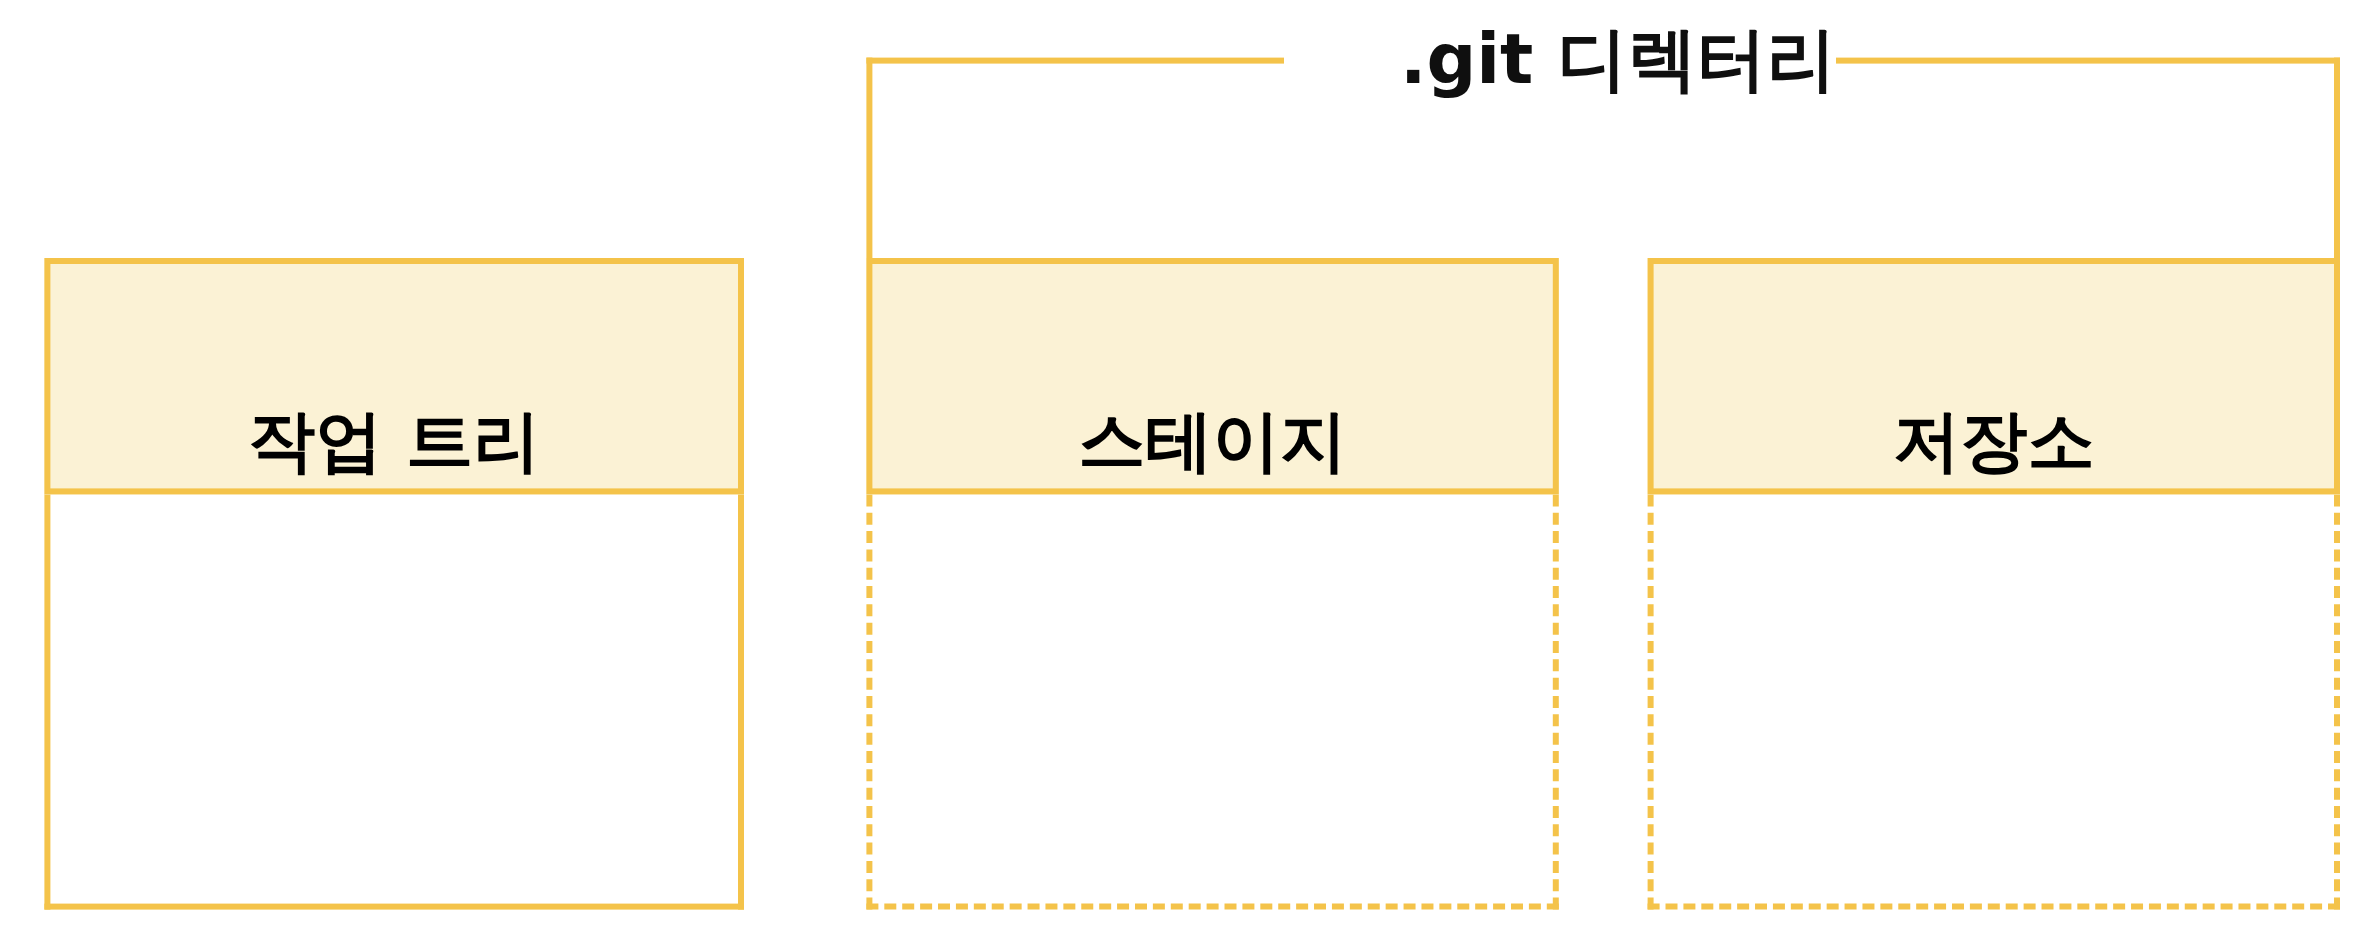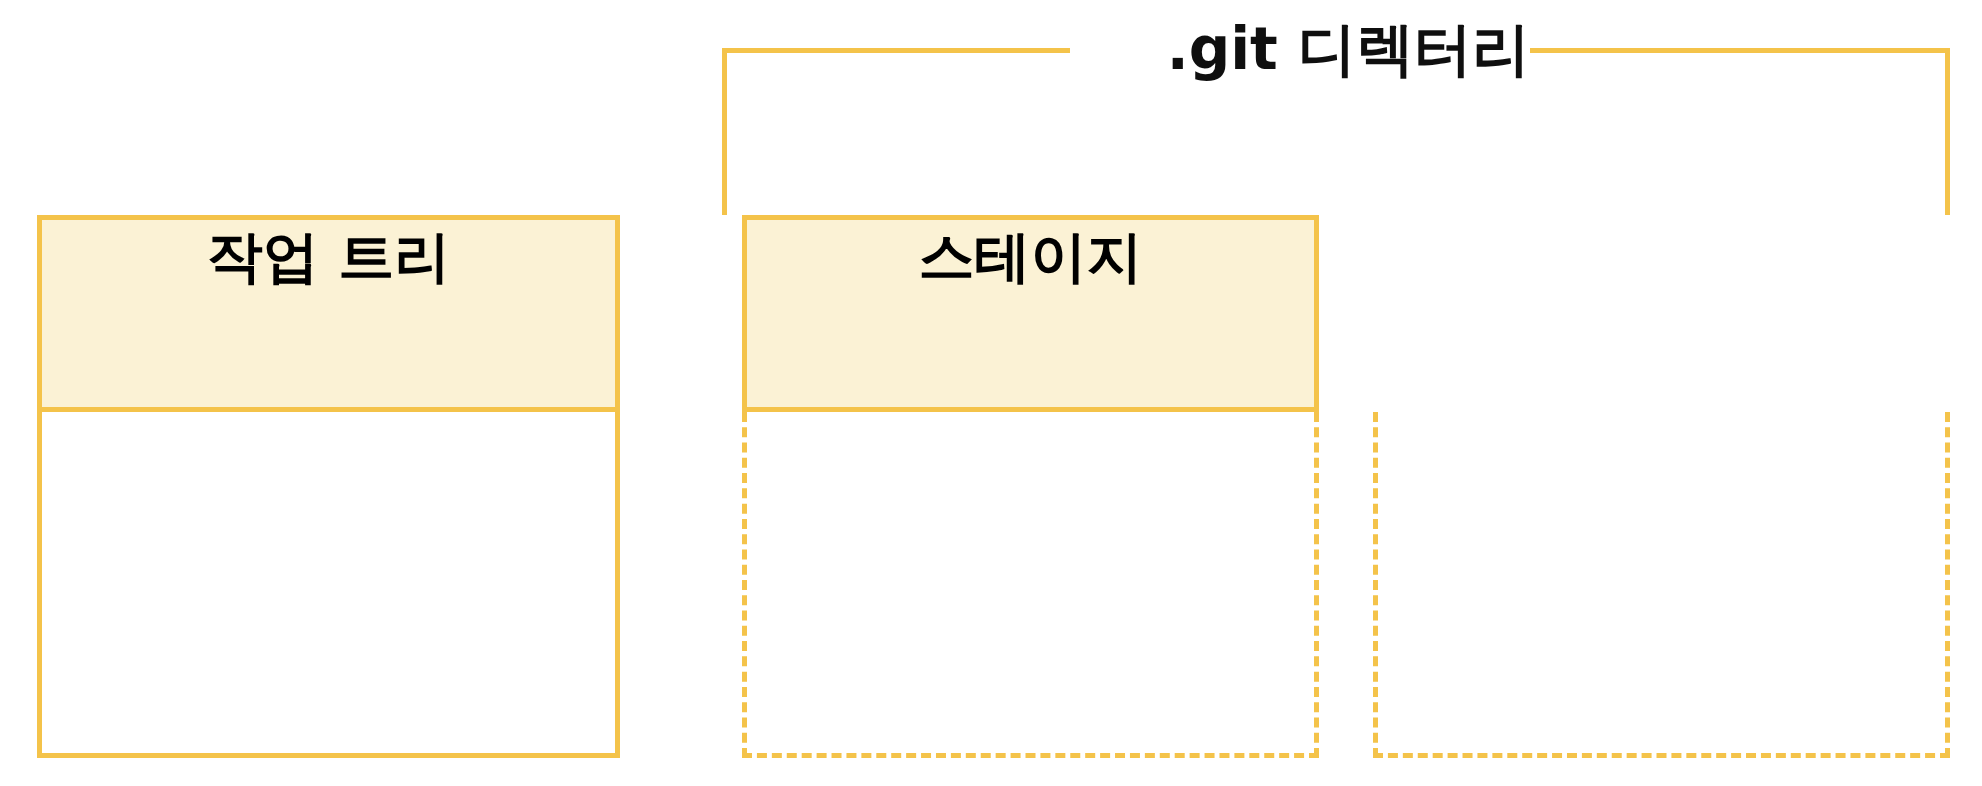--- a/index.html
+++ b/index.html
@@ -46,21 +46,21 @@
 
   
   .gbox-header {
     position: absolute;
     top: 215px;
     height: 197px;
     box-sizing: border-box;
     border: 5px solid var(--accent);
     background: var(--header-fill);
     display: flex;
-    align-items: flex-start;
+    align-items: flex-end;
     justify-content: center;
     z-index: 1;
   }
   .gbox-label {
     font-size: 56px;
     font-weight: bold;
     color: #000000;
     white-space: nowrap;
   }
   .gbox-body {
@@ -75,36 +75,39 @@
     border-top: none;
   }
   .gbox-body.dashed {
     border-left-style: dashed;
     border-right-style: dashed;
     border-bottom-style: dashed;
   }
 
   
   .col-working { left: 37px;  width: 583px; }
-  .col-stage   { left: 722px; width: 577px; margin-left: 20px; }
+  .col-stage   { left: 722px; width: 577px; }
   .col-repo    { left: 1373px; width: 577px; }
 </style>
 </head>
 <body>
 
 <div class="canvas">
 
   <div class="bracket"></div>
   <div class="bracket-title">.git 디렉터리</div>
 
   <div class="gbox-header col-working">
     <span class="gbox-label">작업 트리</span>
   </div>
   <div class="gbox-body col-working"></div>
 
   <div class="gbox-header col-stage">
     <span class="gbox-label">스테이지</span>
   </div>
   <div class="gbox-body dashed col-stage"></div>
 
+  <div class="gbox-header col-repo">
+    <span class="gbox-label">저장소</span>
+  </div>
   <div class="gbox-body dashed col-repo"></div>
 
 </div>
 
 </body></html>

